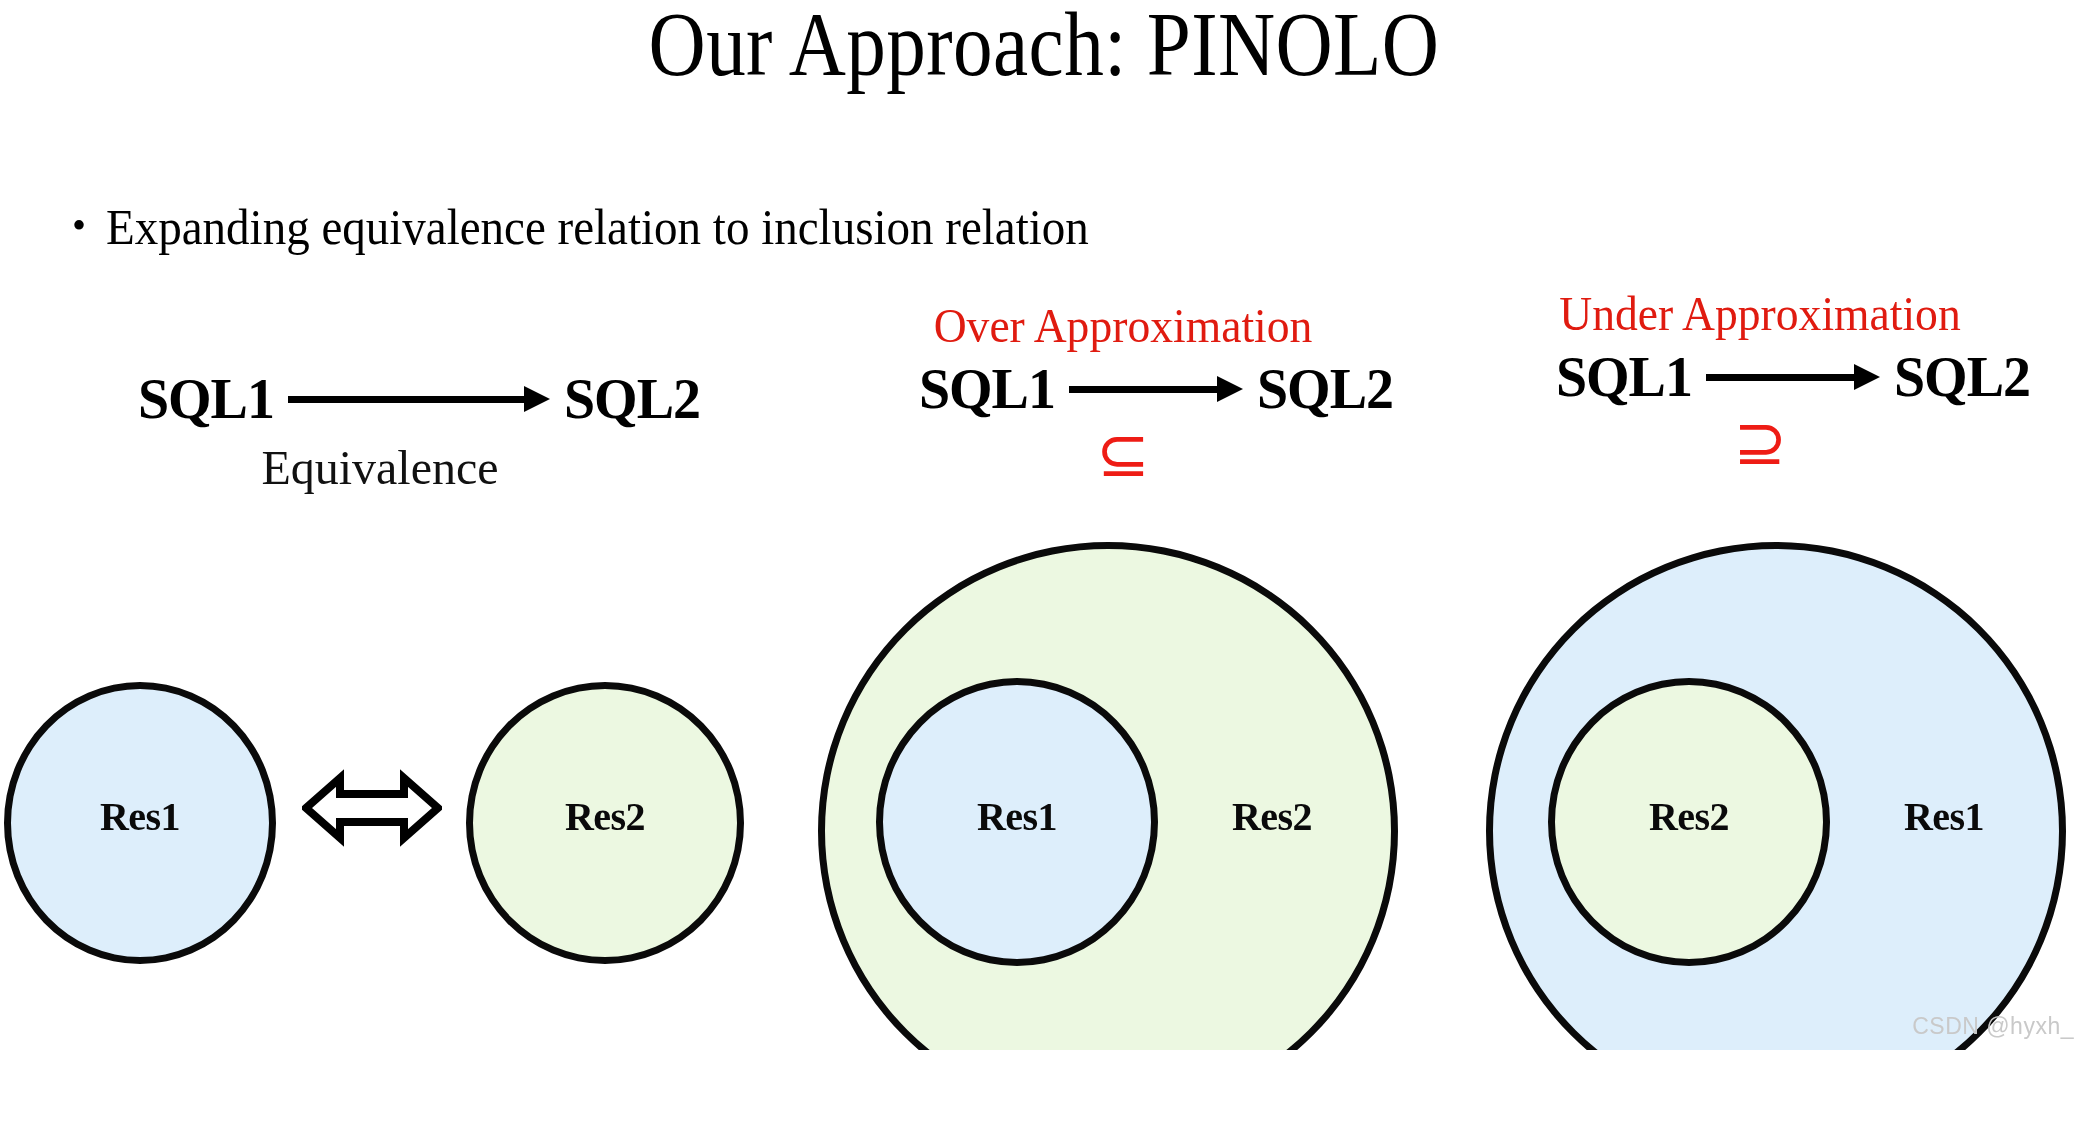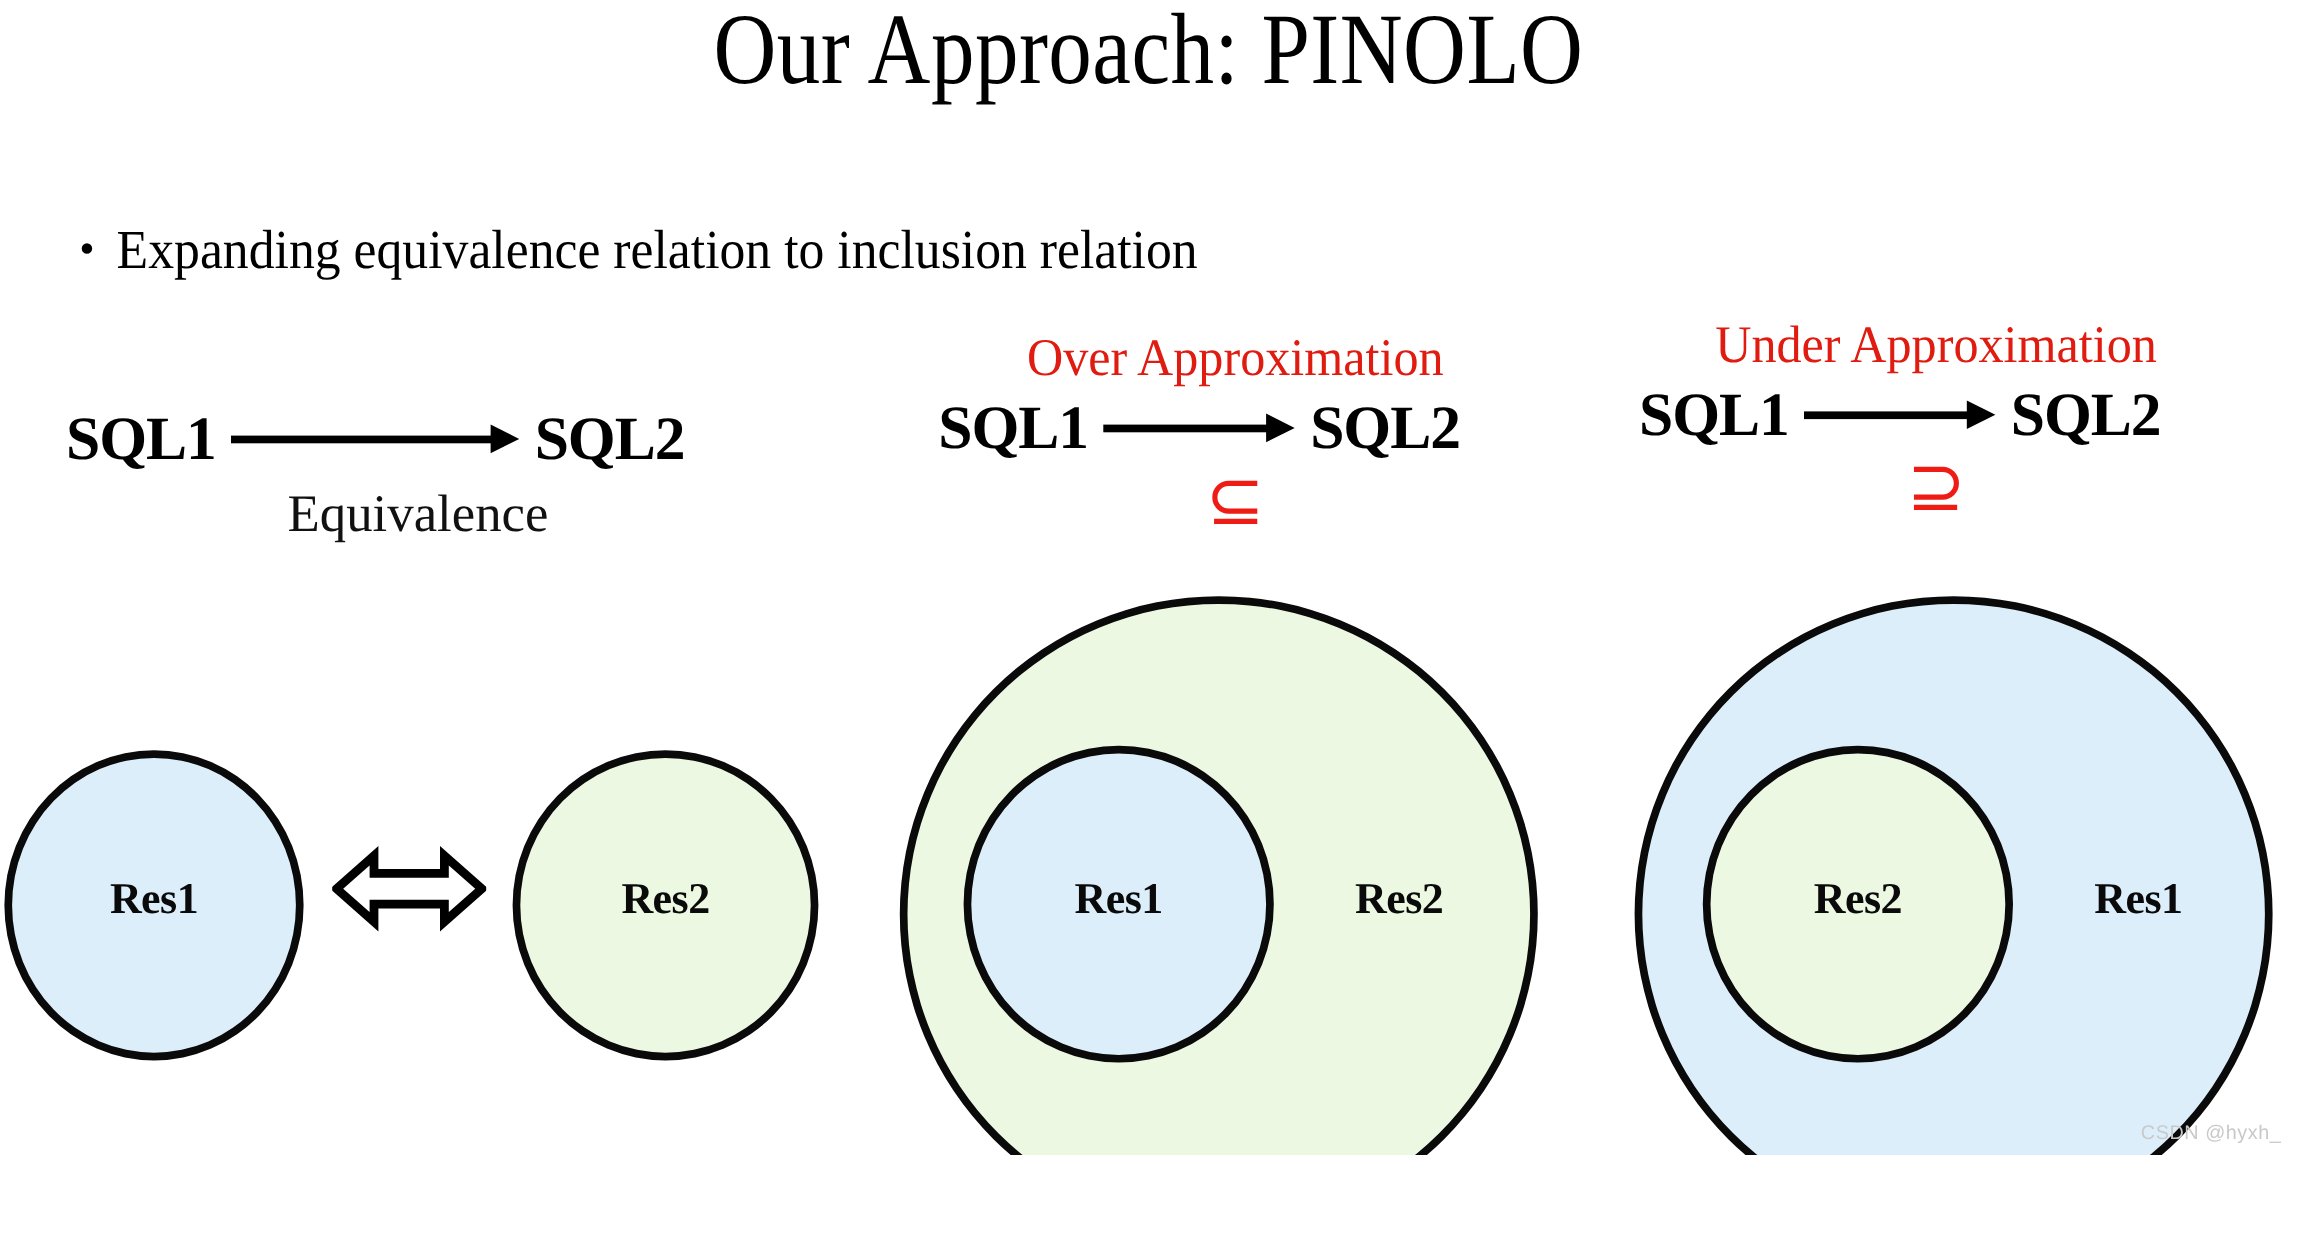--- a/index.html
+++ b/index.html
@@ -68,21 +68,21 @@
     font-family: "Liberation Serif", "DejaVu Serif", serif;
     font-size: 48px;
     line-height: 52px;
     color: #e01b10;
     white-space: nowrap;
     transform: scaleX(0.95);
   }
   .relation-row {
     display: flex;
     align-items: center;
-    justify-content: flex-start;
+    justify-content: flex-end;
     white-space: nowrap;
   }
   .sql-label {
     font-family: "Liberation Serif", "DejaVu Serif", serif;
     font-weight: bold;
     font-size: 56px;
     line-height: 62px;
     color: #000;
     letter-spacing: -1px;
   }
@@ -146,21 +146,21 @@
     width: 140px;
     height: 96px;
   }
 
   
   #watermark {
     position: absolute;
     right: 14px;
     bottom: 10px;
     font-family: "Liberation Sans", "DejaVu Sans", sans-serif;
-    font-size: 18px;
+    font-size: 23px;
     color: #c9c9c9;
     letter-spacing: 0.5px;
     white-space: nowrap;
   }
 </style>
 </head>
 <body>
 
 <div id="slide">
 

